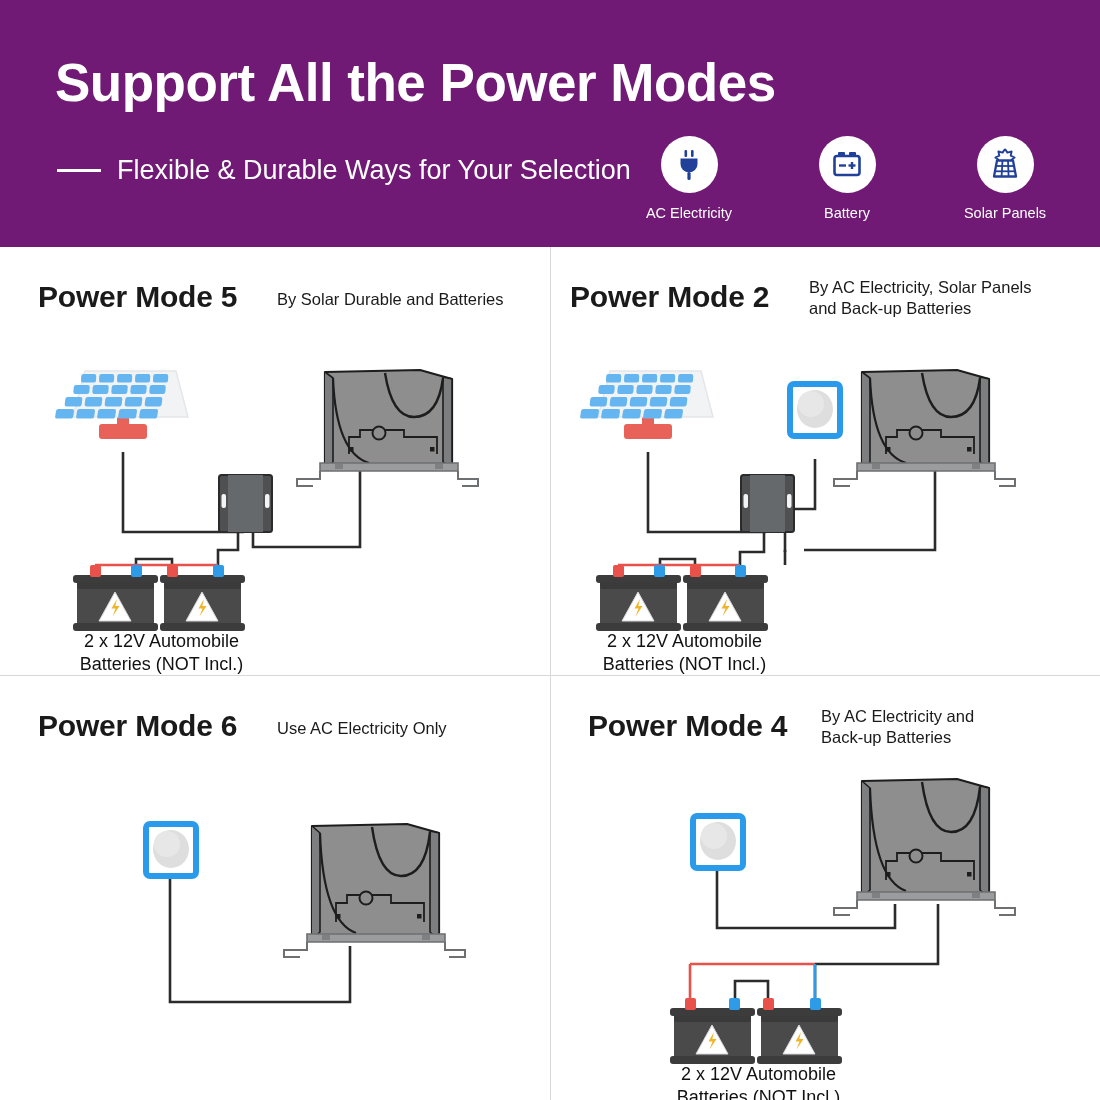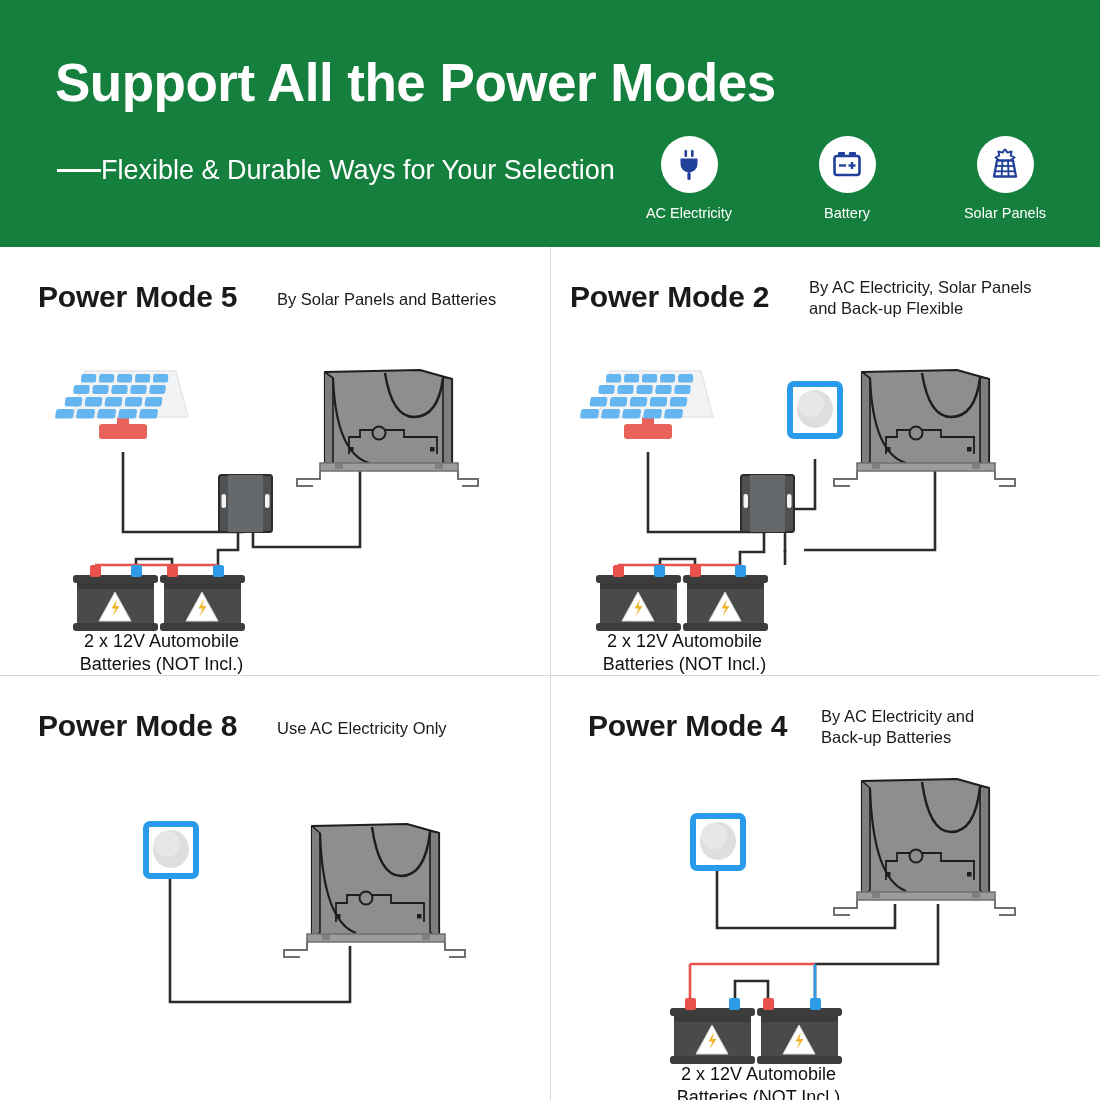--- a/index.html
+++ b/index.html
@@ -7,31 +7,31 @@
     width: 1100px; height: 1100px;
     background: #ffffff;
     font-family: "Liberation Sans", sans-serif;
     overflow: hidden;
   }
   #page { position: relative; width: 1100px; height: 1100px; background:#fff; }
 
   
   .header {
     position: absolute; left: 0; top: 0; width: 1100px; height: 247px;
-    background: #15803d;
+    background: #701a75;
   }
   .header-title {
     position: absolute; left: 55px; top: 52px;
     font-size: 53px; font-weight: 700; color: #ffffff;
     letter-spacing: -0.5px; white-space: nowrap;
     font-family: "Liberation Sans", sans-serif;
   }
   .subtitle-row {
     position: absolute; left: 57px; top: 155px;
-    display: flex; align-items: center; 
+    display: flex; align-items: center; gap: 16px;
   }
   .subtitle-dash {
     width: 44px; height: 3px; background:#ffffff; display:block;
   }
   .subtitle-text {
     font-size: 27px; color:#ffffff; font-weight: 400; white-space: nowrap;
   }
 
   .header-icons {
     position: absolute; right: 40px; top: 136px;
@@ -131,21 +131,21 @@
 
     </div>
   </div>
 
   <div class="grid">
     <div class="vline"></div>
     <div class="hline"></div>
 
     <div class="quad q1">
       <div class="mode-title" style="left:38px; top:33px;">Power Mode 5</div>
-      <div class="mode-sub" style="left:277px; top:42px;">By Solar Panels and Batteries</div>
+      <div class="mode-sub" style="left:277px; top:42px;">By Solar Durable and Batteries</div>
 
       <svg class="stage" width="550" height="428" viewBox="0 0 550 428">
 
         <g fill="none" stroke="#2b2b2b" stroke-width="2.6">
 
           <path d="M123 205 L123 285 L244 285"></path>
 
           <path d="M253 285 L253 300 L360 300 L360 222"></path>
 
           <path d="M238 285 L238 303 L218 303 L218 318"></path>
@@ -246,21 +246,21 @@
       <div class="batt-caption" style="left:79px; top:383px; width:165px;">
         <div>2 x 12V Automobile</div>
         <div>Batteries (NOT Incl.)</div>
       </div>
     </div>
 
     <div class="quad q2">
       <div class="mode-title" style="left:38px; top:33px;">Power Mode 2</div>
       <div class="mode-sub" style="left:277px; top:30px; width:265px;">
         <div>By AC Electricity, Solar Panels</div>
-        <div>and Back-up Flexible</div>
+        <div>and Back-up Batteries</div>
       </div>
 
       <svg class="stage" width="550" height="428" viewBox="0 0 550 428">
         <g fill="none" stroke="#2b2b2b" stroke-width="2.6">
           <path d="M116 205 L116 285 L234 285"></path>
           <path d="M253 285 L253 300 L253 305"></path>
           <path d="M232 285 L232 305 L208 305 L208 318"></path>
 
           <path d="M283 212 L283 262 L255 262"></path>
 
@@ -358,21 +358,21 @@
         </g>
       </svg>
 
       <div class="batt-caption" style="left:70px; top:383px; width:165px;">
         <div>2 x 12V Automobile</div>
         <div>Batteries (NOT Incl.)</div>
       </div>
     </div>
 
     <div class="quad q3">
-      <div class="mode-title" style="left:38px; top:33px;">Power Mode 8</div>
+      <div class="mode-title" style="left:38px; top:33px;">Power Mode 6</div>
       <div class="mode-sub" style="left:277px; top:42px;">Use AC Electricity Only</div>
 
       <svg class="stage" width="550" height="428" viewBox="0 0 550 428">
         <g fill="none" stroke="#2b2b2b" stroke-width="2.6">
           <path d="M170 198 L170 326 L350 326 L350 270"></path>
         </g>
 
         <g>
           <rect x="146" y="148" width="50" height="52" rx="4" fill="#ffffff" stroke="#2A9BEA" stroke-width="6"></rect>
           <ellipse cx="171" cy="173" rx="18" ry="19" fill="#dedede"></ellipse>

